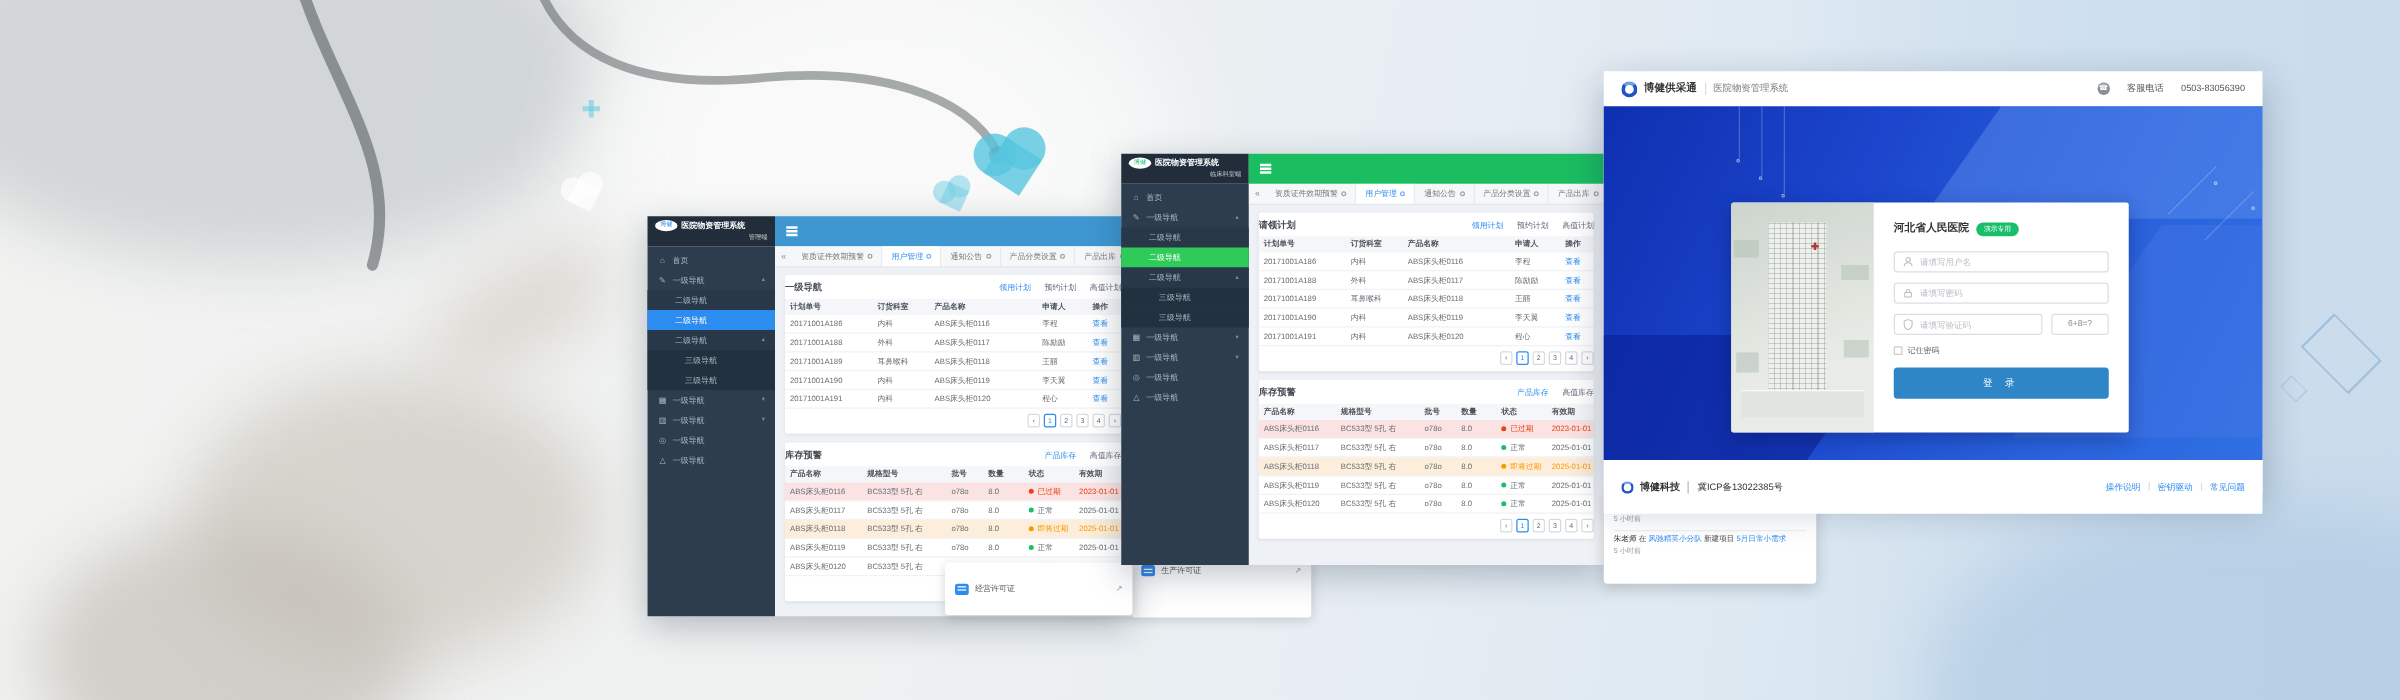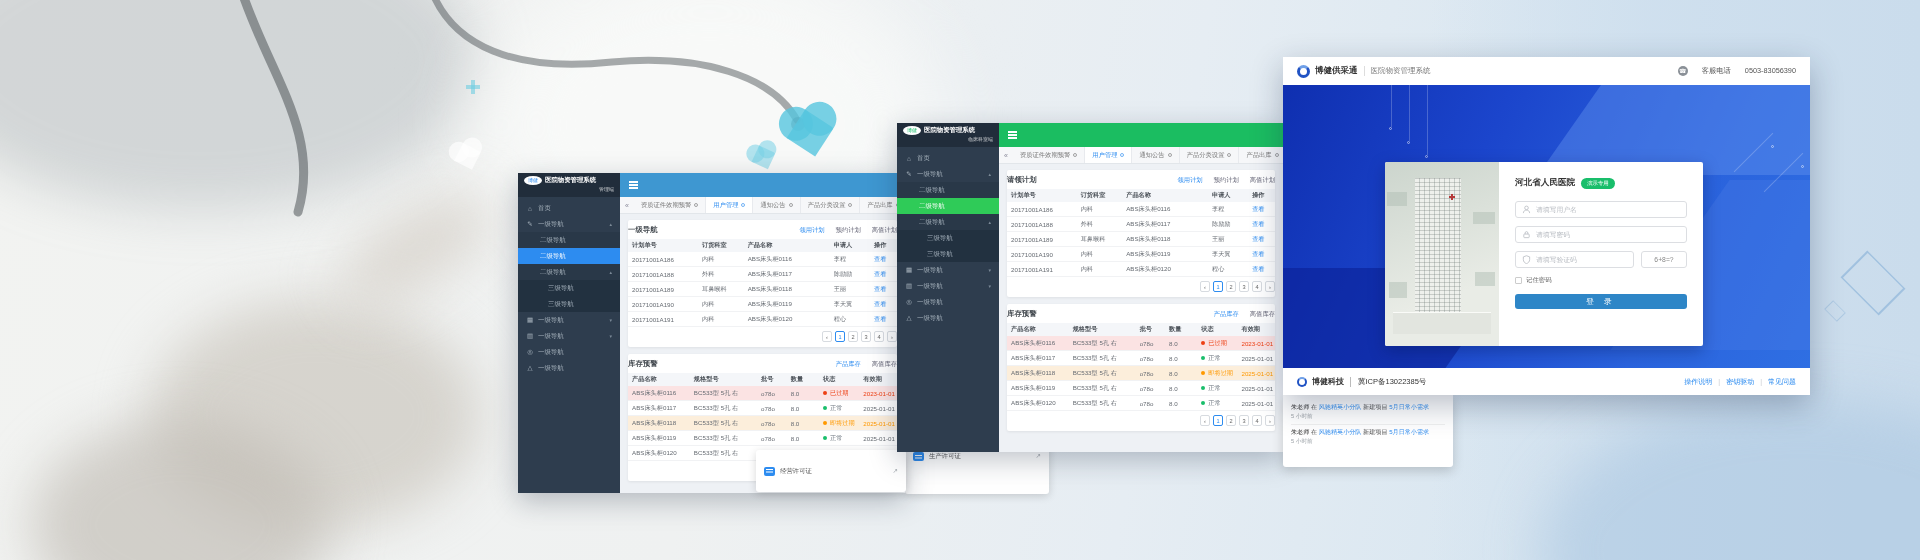--- a/index.html
+++ b/index.html
@@ -130,23 +130,23 @@
   .inp{display:flex;align-items:center;gap:5px;height:17px;border:1px solid #dcdee2;border-radius:3px;
        padding:0 6px;margin-top:8px;color:#b8bcc2;font-size:6.8px;background:#fff;cursor:text;}
   .inp.firstinp{margin-top:12px;}
   .inp svg{flex:none;}
   .cap-row{display:flex;gap:7px;align-items:flex-end;}
   .cap-row .inp{flex:1;}
   .capbox{width:46px;height:17px;border:1px solid #dcdee2;border-radius:3px;display:flex;align-items:center;
           justify-content:center;font-size:6.8px;color:#888;cursor:pointer;}
   .remember{display:flex;align-items:center;gap:4px;font-size:6.4px;color:#666;margin-top:8px;}
   .cbx{width:7px;height:7px;border:1px solid #ccc;border-radius:1px;background:#fff;cursor:pointer;flex:none;}
-  .login-btn{margin-top:9px;height:15px;background:#2e86c7;color:#fff;font-size:7.6px;letter-spacing:4px;
+  .login-btn{margin-top:9px;height:25px;background:#2e86c7;color:#fff;font-size:7.6px;letter-spacing:4px;
              display:flex;align-items:center;justify-content:center;border-radius:3px;cursor:pointer;}
-  .lg-foot{position:absolute;left:0;right:0;top:311px;height:27px;background:#fff;display:flex;align-items:center;padding:0 14px;}
+  .lg-foot{position:absolute;left:0;right:0;top:311px;height:43px;background:#fff;display:flex;align-items:center;padding:0 14px;}
   .lg-foot .lg-logo{width:10px;height:10px;border-width:2.5px;}
   .ft-company{font-size:8px;font-weight:bold;color:#333;margin-left:5px;}
   .ft-icp{font-size:7.5px;color:#333;margin-left:6px;padding-left:7px;border-left:1px solid #bbb;}
   .ft-links{margin-left:auto;display:flex;align-items:center;gap:6px;font-size:7px;color:#2d8cf0;}
   .ft-links .sep{color:#c9ccd1;}
   .ftlk{cursor:pointer;}
 
   
   .feed{position:absolute;left:1283px;top:395px;width:170px;height:72px;background:#fff;z-index:5;
         border-radius:0 0 3px 3px;box-shadow:0 4px 12px rgba(0,0,0,.18);padding:5px 8px;overflow:hidden;}

